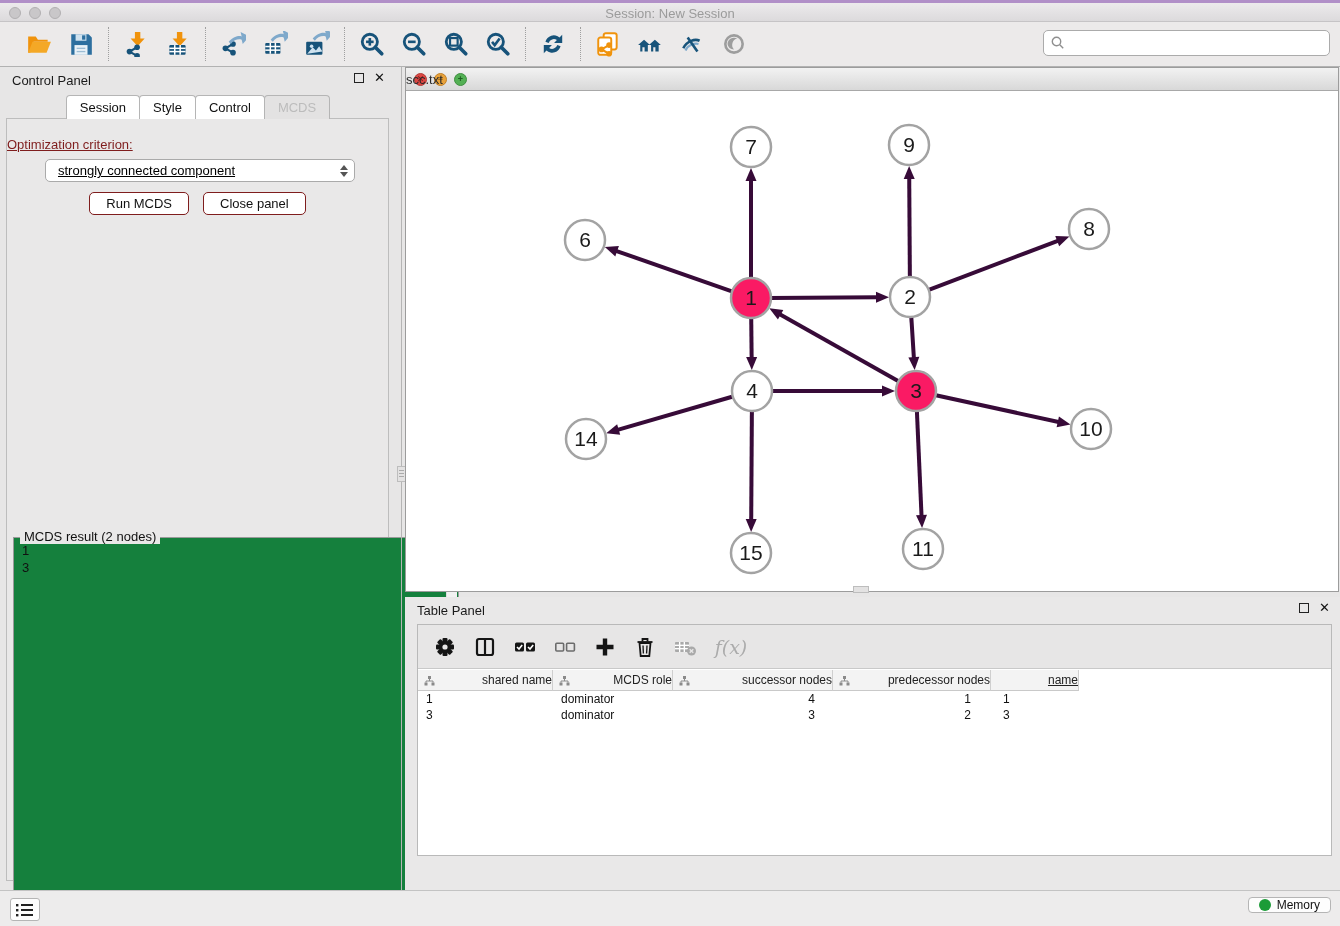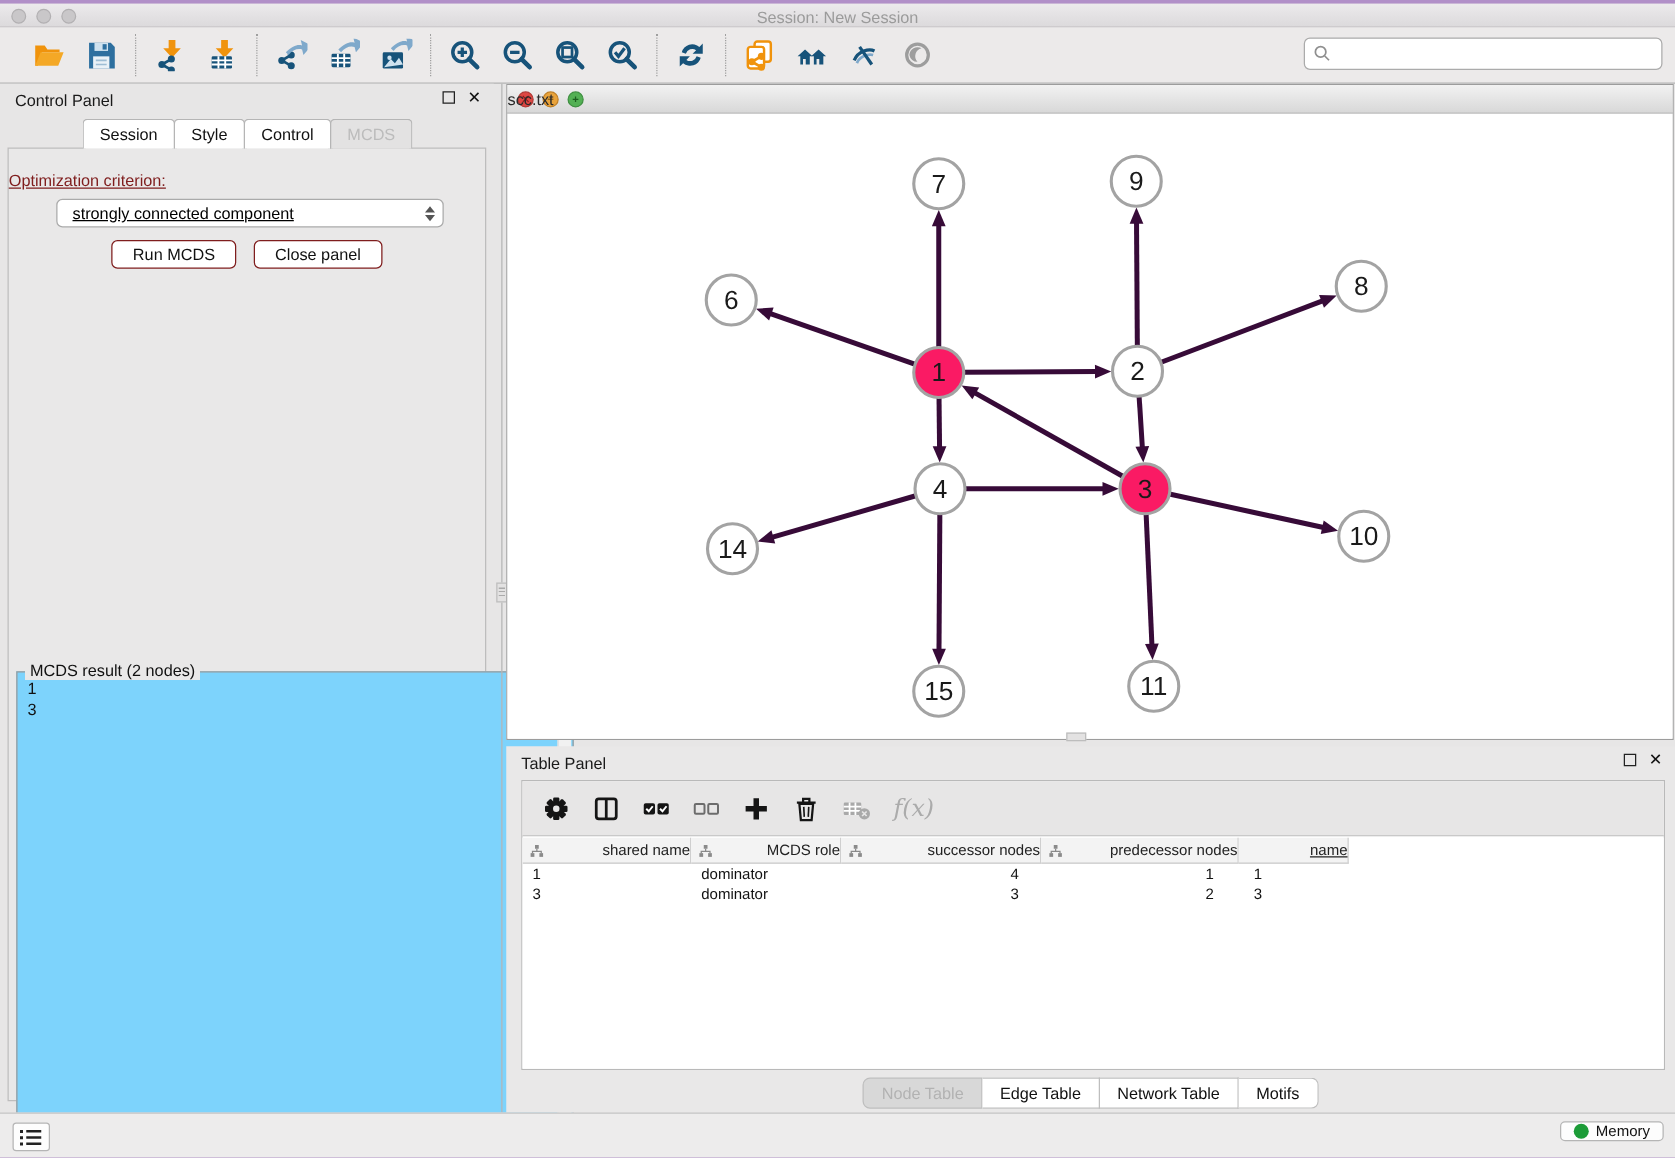--- a/index.html
+++ b/index.html
@@ -42,21 +42,21 @@
     border:1px solid #aaa;border-radius:5px;display:flex;align-items:center;padding:0 6px 0 12px;font-size:13px;}
   #opt-select .sel-text{flex:1;text-decoration:underline;}
   .stepper{display:flex;flex-direction:column;gap:2px;align-items:center;}
   .stepper i{width:0;height:0;border-left:4px solid transparent;border-right:4px solid transparent;}
   .stepper .up{border-bottom:5px solid #555;}
   .stepper .down{border-top:5px solid #555;}
   #cp-buttons{position:absolute;left:0;top:73px;width:100%;display:flex;justify-content:center;gap:14px;}
   .cp-btn{background:#fff;border:1px solid #7f1d1d;border-radius:5px;font-size:13px;
     padding:3px 16px;height:23px;color:#111;}
   #mcds-result{position:absolute;left:6px;top:418px;width:446px;height:382px;
-    border:1px solid #9a9a9a;background:#7dd3fc;}
+    border:1px solid #9a9a9a;background:#15803d;}
   #mcds-legend{position:absolute;left:6px;top:-9px;background:#e9e8e8;padding:0 4px;font-size:13px;color:#111;}
   #mcds-lines{position:absolute;left:8px;top:4px;font-size:13px;line-height:17px;color:#111;}
   #mcds-scroll{position:absolute;right:1px;top:1px;width:11px;height:378px;background:#f1f1f1;border-left:1px solid #dcdcdc;}
   
   #v-divider{position:absolute;left:401px;top:67px;width:1px;height:823px;background:#b5b5b5;}
   .grip{position:absolute;background:#e3e2e2;border:1px solid #bdbdbd;}
   #grip-v{left:397px;top:466px;width:9px;height:16px;}
   #grip-v::after{content:"";display:block;margin:3px 1px;height:8px;
     background:repeating-linear-gradient(#aaa,#aaa 1px,transparent 1px,transparent 3px);}
   #grip-h{left:853px;top:586px;width:16px;height:7px;}
@@ -535,26 +535,20 @@
             <div class="tr">
               <div class="td" style="width: 135px; text-align: left; padding: 0px 0px 0px 8px;">3</div>
               <div class="td" style="width: 120px; text-align: left; padding: 0px 0px 0px 8px;">dominator</div>
               <div class="td" style="width: 160px; text-align: right; padding: 0px 18px 0px 0px;">3</div>
               <div class="td" style="width: 158px; text-align: right; padding: 0px 20px 0px 0px;">2</div>
               <div class="td" style="width: 88px; text-align: left; padding: 0px 0px 0px 12px;">3</div>
             </div>
           </div>
       </div>
     </div>
-    <div id="tp-tabs">
-        <div class="tp-tab selected">Node Table</div>
-        <div class="tp-tab">Edge Table</div>
-        <div class="tp-tab">Network Table</div>
-        <div class="tp-tab">Motifs</div>
-      </div>
   </div>
 
   <div id="statusbar">
     <div id="list-btn">
       <svg width="18" height="14" viewBox="0 0 18 14">
         <g stroke="#222" stroke-width="2">
           <line x1="5" y1="2" x2="17" y2="2"></line>
             <line x1="5" y1="7" x2="17" y2="7"></line>
             <line x1="5" y1="12" x2="17" y2="12"></line>
         </g>

